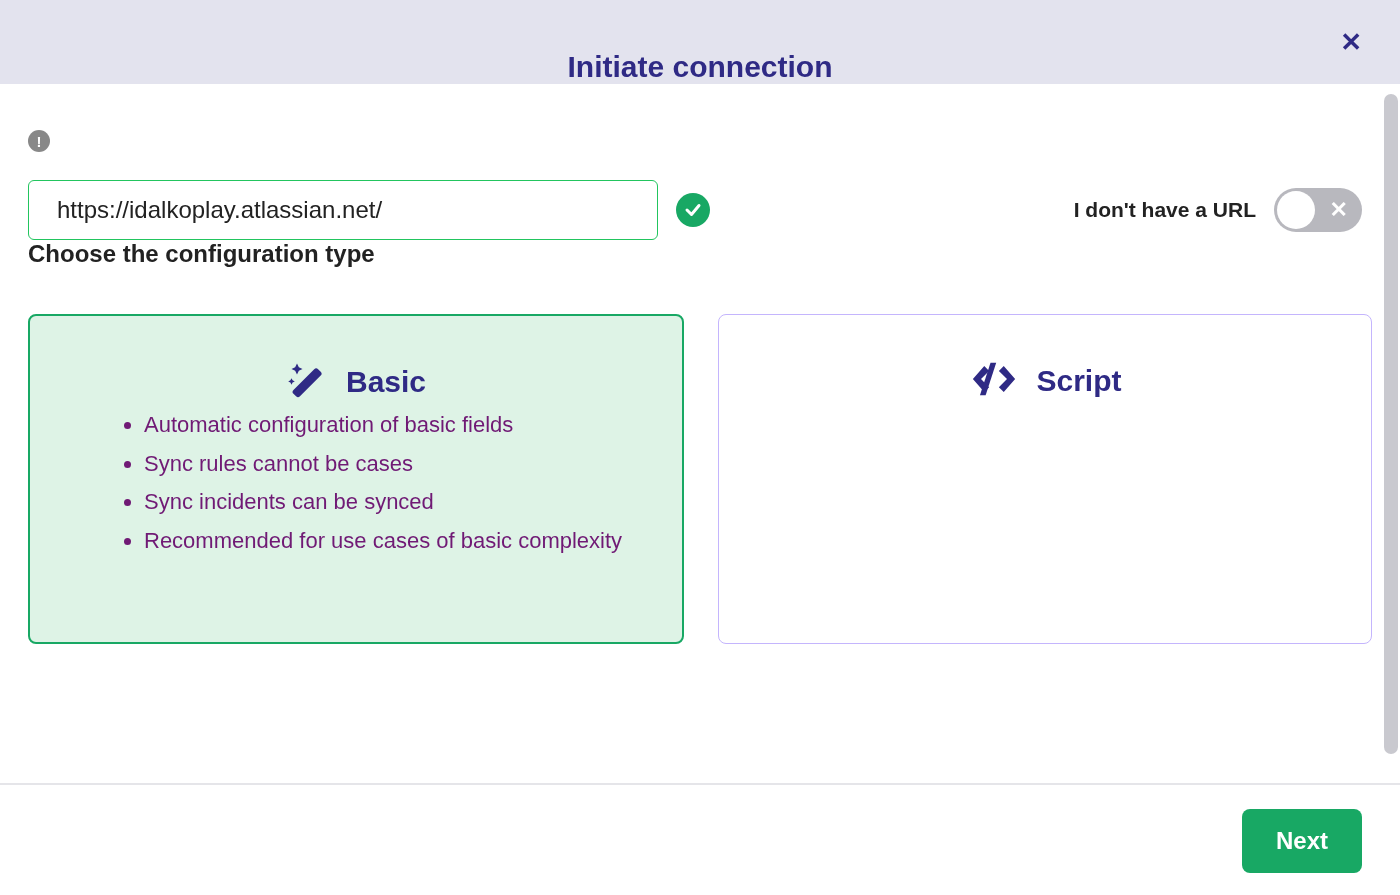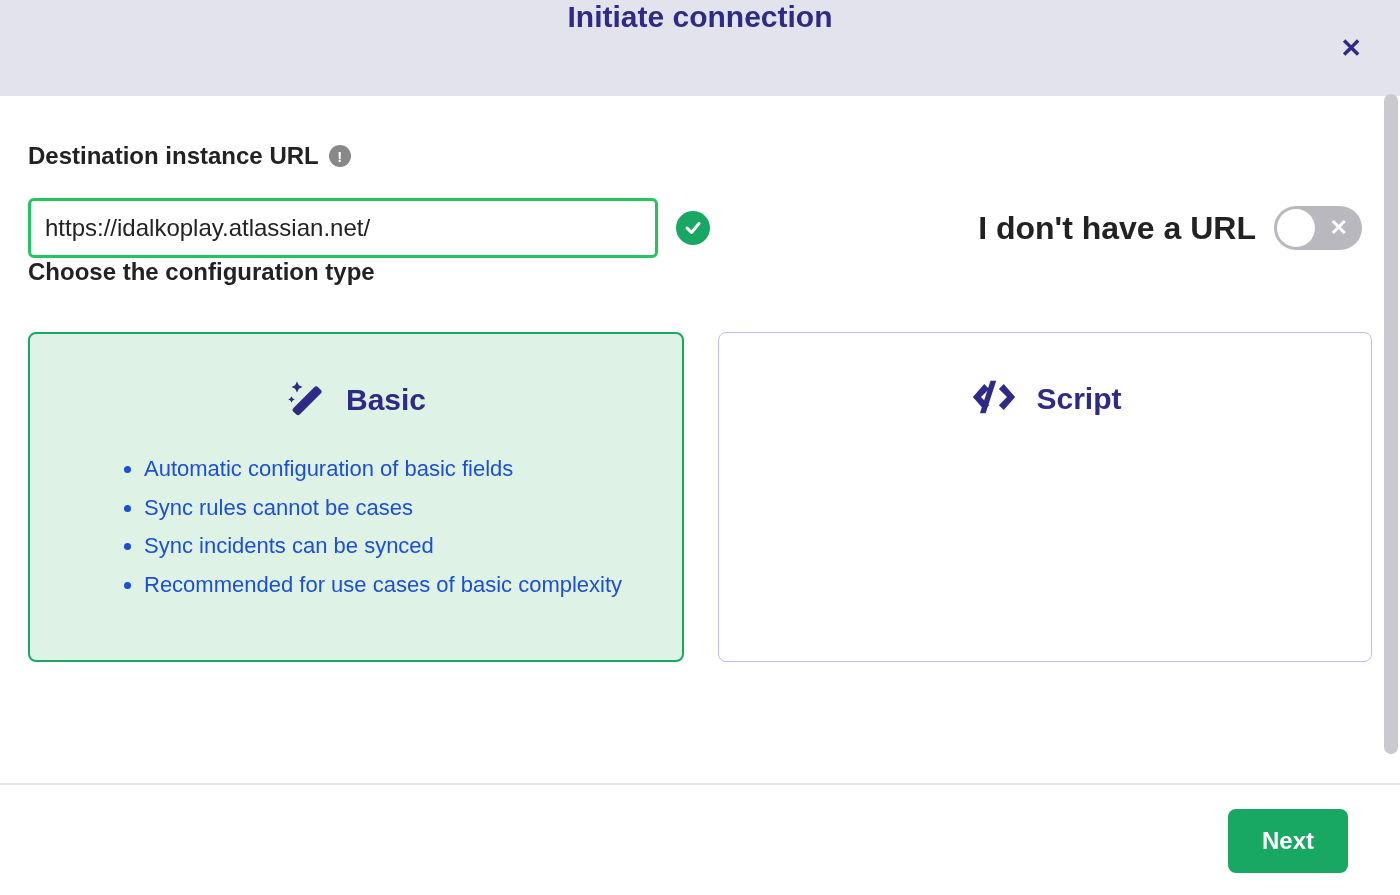--- a/index.html
+++ b/index.html
@@ -6,23 +6,23 @@
   body {
     font-family: -apple-system, BlinkMacSystemFont, "Segoe UI", Helvetica, Arial, sans-serif;
     background: #fff;
     width: 1400px;
     height: 895px;
     overflow: hidden;
     position: relative;
   }
   .header-bar {
     background: #e3e3ee;
-    height: 96px;
-    display: flex;
-    align-items: flex-start;
+    height: 84px;
+    display: flex;
+    align-items: flex-end;
     justify-content: center;
     position: relative;
   }
   .header-title {
     color: #2f2a85;
     font-size: 30px;
     font-weight: 700;
   }
   .close-btn {
     position: absolute;
@@ -60,23 +60,23 @@
     font-weight: 900;
   }
   .url-row {
     display: flex;
     align-items: center;
     gap: 18px;
   }
   .url-input {
     width: 630px;
     height: 60px;
-    border: 3px solid #22c55e;
+    border: 1px solid #22c55e;
     border-radius: 6px;
-    padding: 0 14px;
+    padding: 0 28px;
     font-size: 24px;
     color: #222;
     outline: none;
   }
   .check-badge {
     width: 34px;
     height: 34px;
     border-radius: 50%;
     background: #18a864;
     display: flex;
@@ -85,21 +85,21 @@
   }
   .check-badge svg { width: 18px; height: 18px; }
   .nourl-block {
     margin-left: auto;
     display: flex;
     align-items: center;
     gap: 18px;
     padding-right: 10px;
   }
   .nourl-label {
-    font-size: 32px;
+    font-size: 21px;
     font-weight: 700;
     color: #222;
   }
   .toggle {
     width: 88px;
     height: 44px;
     border-radius: 22px;
     background: #b8b8be;
     position: relative;
     cursor: pointer;
@@ -142,55 +142,54 @@
   }
   .config-card.selected {
     border: 2px solid #18a864;
     background: #def3e6;
   }
   .card-head {
     display: flex;
     align-items: center;
     justify-content: center;
     gap: 16px;
-    margin-bottom: 26px;
   }
   .card-title {
     color: #2f2a85;
     font-size: 30px;
     font-weight: 700;
   }
   .card-icon { color: #2f2a85; }
   .card-list {
     list-style: disc;
     padding-left: 84px;
     padding-right: 20px;
   }
   .card-list li {
     font-size: 22px;
-    color: #1d4ed8;
+    color: #701a75;
     line-height: 1.75;
   }
   .hr-divider {
     position: absolute;
     left: 0;
     right: 0;
     bottom: 110px;
     border-top: 2px solid #e5e5e9;
   }
   .footer-bar {
     position: absolute;
     left: 4px;
     right: 0;
     bottom: 0;
     height: 109px;
     display: flex;
     align-items: center;
     justify-content: flex-end;
-    padding-right: 52px;
+    padding-right: 38px;
   }
   .next-btn {
     background: #18a864;
     color: #fff;
     border: none;
     border-radius: 8px;
     font-size: 24px;
     font-weight: 700;
     padding: 18px 34px;
     cursor: pointer;
@@ -211,21 +210,20 @@
 <div class="header-bar">
   <div class="header-title">Initiate connection</div>
   <div class="close-btn">
     <span>✕</span>
   </div>
 </div>
 
 <div class="content">
 
   <div class="field-label">
-    <span>Destination instance URL</span>
     <span class="info-icon">!</span>
   </div>
 
   <div class="url-row">
     <input class="url-input" type="text" value="https://idalkoplay.atlassian.net/" style="">
     <div class="check-badge">
       <svg viewBox="0 0 24 24">
         <path d="M4 12 L10 18 L20 6" stroke="#fff" stroke-width="4" fill="none" stroke-linecap="round" stroke-linejoin="round"></path>
       </svg>
     </div>

